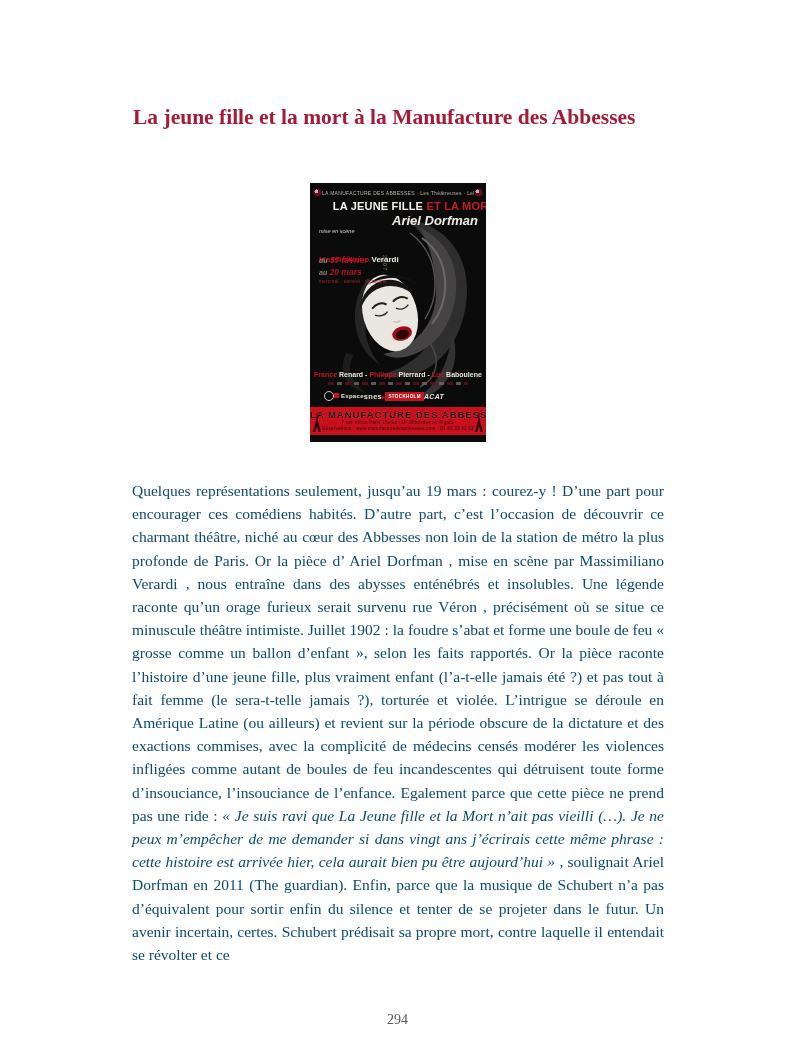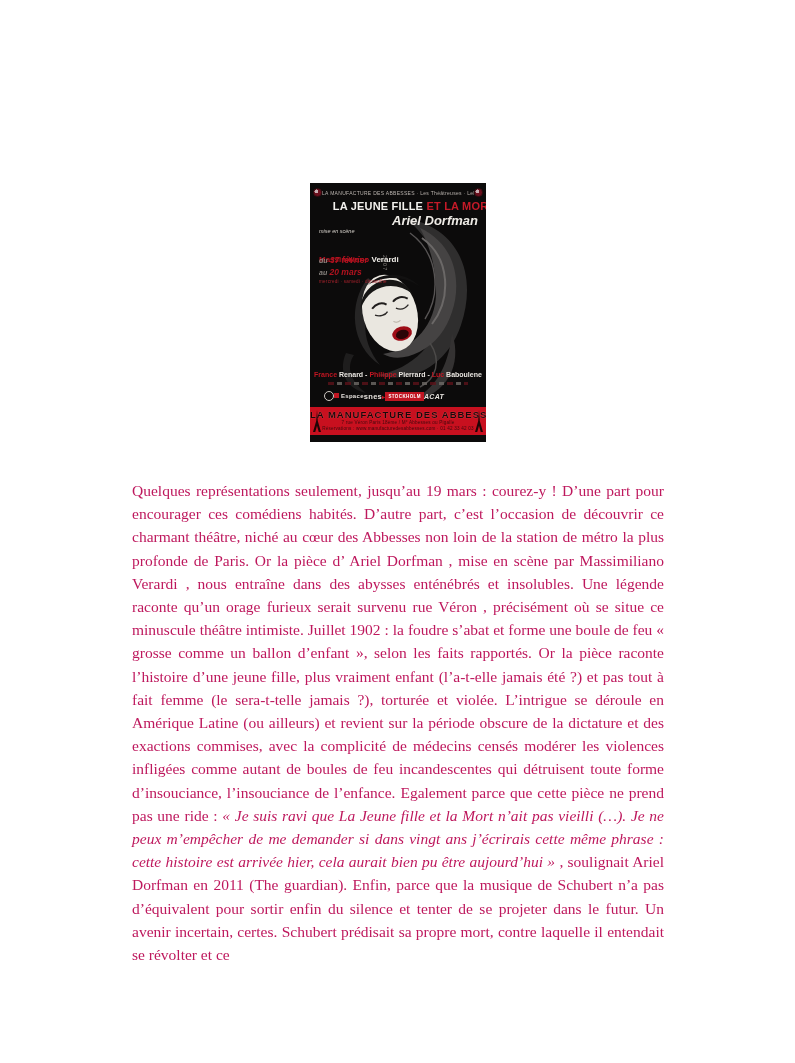--- a/index.html
+++ b/index.html
@@ -157,40 +157,41 @@
 
   
   .body-text {
     position: absolute;
     left: 132px;
     top: 479px;
     width: 532px;
     text-align: justify;
     font-size: 15.5px;
     line-height: 23.2px;
-    color: #be185d;
+    color: #0c4a6e;
     font-family: "Liberation Serif", serif;
   }
   .body-text .quote { font-style: italic; }
 
   
   .page-number {
     position: absolute;
     left: 0; top: 1012px; width: 795px;
     text-align: center;
     font-size: 14px;
     color: #595959;
     font-family: "Liberation Serif", serif;
   }
 </style>
 </head>
 <body>
 
 <div class="page">
 
+  <h1 class="doc-title">La jeune fille et la mort à la Manufacture des Abbesses</h1>
 
   <div class="poster">
 
     <svg class="art" viewBox="0 0 176 259" aria-hidden="true">
       <rect width="176" height="259" fill="#0c0b0b"></rect>
 
       <path d="M95 35 C152 45 167 95 151 142 C138 182 100 202 68 192 C102 186 129 160 133 124 C137 84 120 55 95 35 Z" fill="#2f2e2e"></path>
       <path d="M110 45 C156 66 153 122 130 152 C114 172 88 180 73 171 C105 166 126 140 126 110 C126 80 118 60 110 45 Z" fill="#454343"></path>
       <path d="M58 95 C38 120 40 162 70 182 C49 156 51 124 72 104 Z" fill="#262525"></path>
       <path d="M142 150 C153 182 136 212 104 217 C131 201 139 176 142 150 Z" fill="#343232"></path>
@@ -268,14 +269,15 @@
       <span class="tower right"></span>
       <div class="banner-title">LA MANUFACTURE DES ABBESSES</div>
       <div class="banner-addr">7 rue Véron Paris 18ème / M° Abbesses ou Pigalle</div>
       <div class="banner-book">Réservations : www.manufacturedesabbesses.com · 01 42 33 42 03</div>
     </div>
 
   </div>
 
   <p class="body-text"><span>Quelques représentations seulement, jusqu’au 19 mars : courez-y ! D’une part pour encourager ces comédiens habités. D’autre part, c’est l’occasion de découvrir ce charmant théâtre, niché au cœur des Abbesses non loin de la station de métro la plus profonde de Paris. Or la pièce d’ Ariel Dorfman , mise en scène par Massimiliano Verardi , nous entraîne dans des abysses enténébrés et insolubles. Une légende raconte qu’un orage furieux serait survenu rue Véron , précisément où se situe ce minuscule théâtre intimiste. Juillet 1902 : la foudre s’abat et forme une boule de feu « grosse comme un ballon d’enfant », selon les faits rapportés. Or la pièce raconte l’histoire d’une jeune fille, plus vraiment enfant (l’a-t-elle jamais été ?) et pas tout à fait femme (le sera-t-telle jamais ?), torturée et violée. L’intrigue se déroule en Amérique Latine (ou ailleurs) et revient sur la période obscure de la dictature et des exactions commises, avec la complicité de médecins censés modérer les violences infligées comme autant de boules de feu incandescentes qui détruisent toute forme d’insouciance, l’insouciance de l’enfance. Egalement parce que cette pièce ne prend pas une ride : </span><span class="quote">« Je suis ravi que La Jeune fille et la Mort n’ait pas vieilli (…). Je ne peux m’empêcher de me demander si dans vingt ans j’écrirais cette même phrase : cette histoire est arrivée hier, cela aurait bien pu être aujourd’hui »</span><span> , soulignait Ariel Dorfman en 2011 (The guardian). Enfin, parce que la musique de Schubert n’a pas d’équivalent pour sortir enfin du silence et tenter de se projeter dans le futur. Un avenir incertain, certes. Schubert prédisait sa propre mort, contre laquelle il entendait se révolter et ce</span></p>
 
+  <div class="page-number">294</div>
 
 </div>
 
 </body></html>

